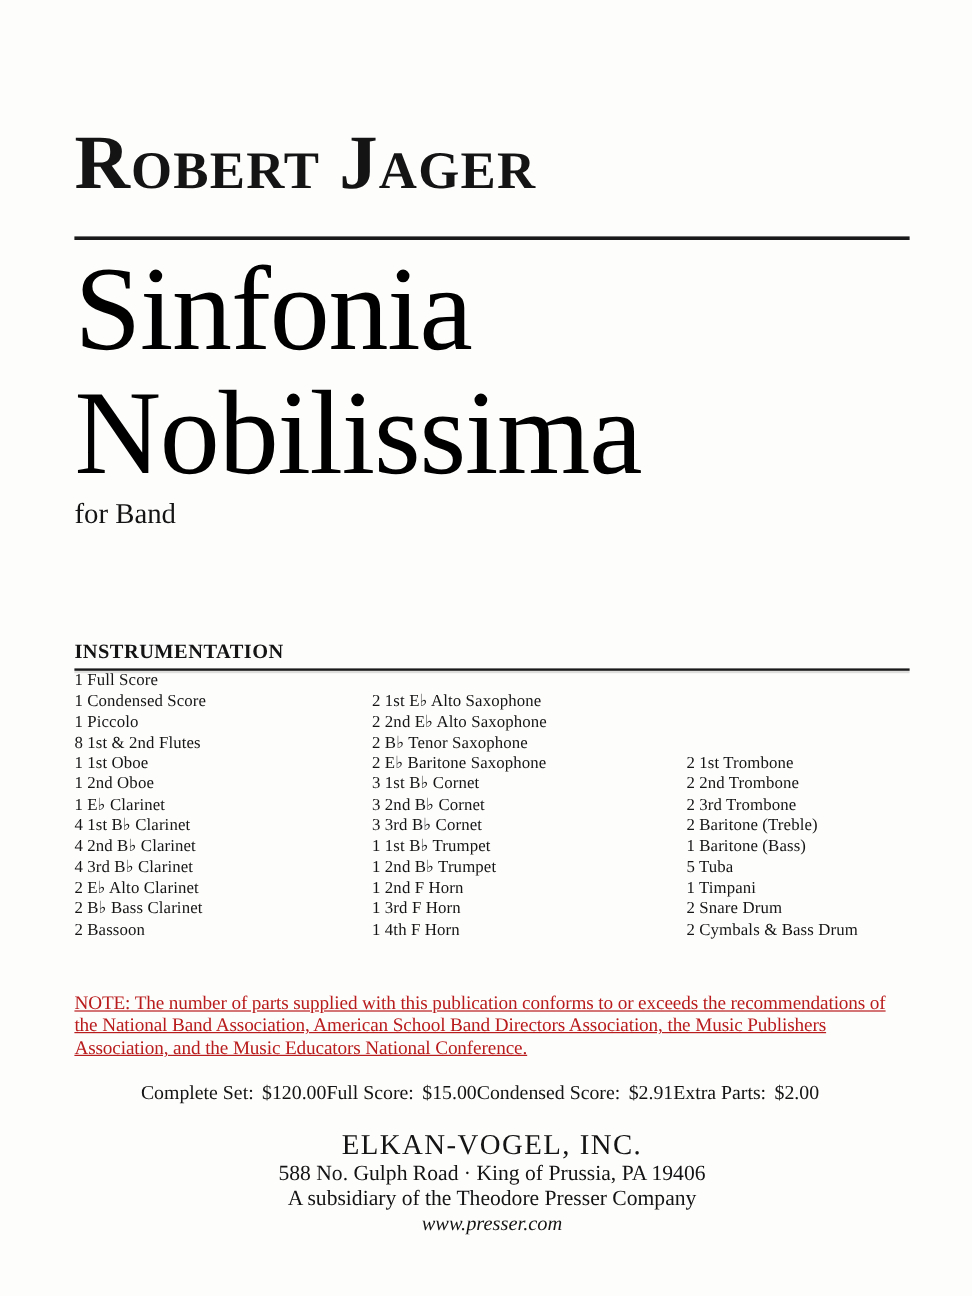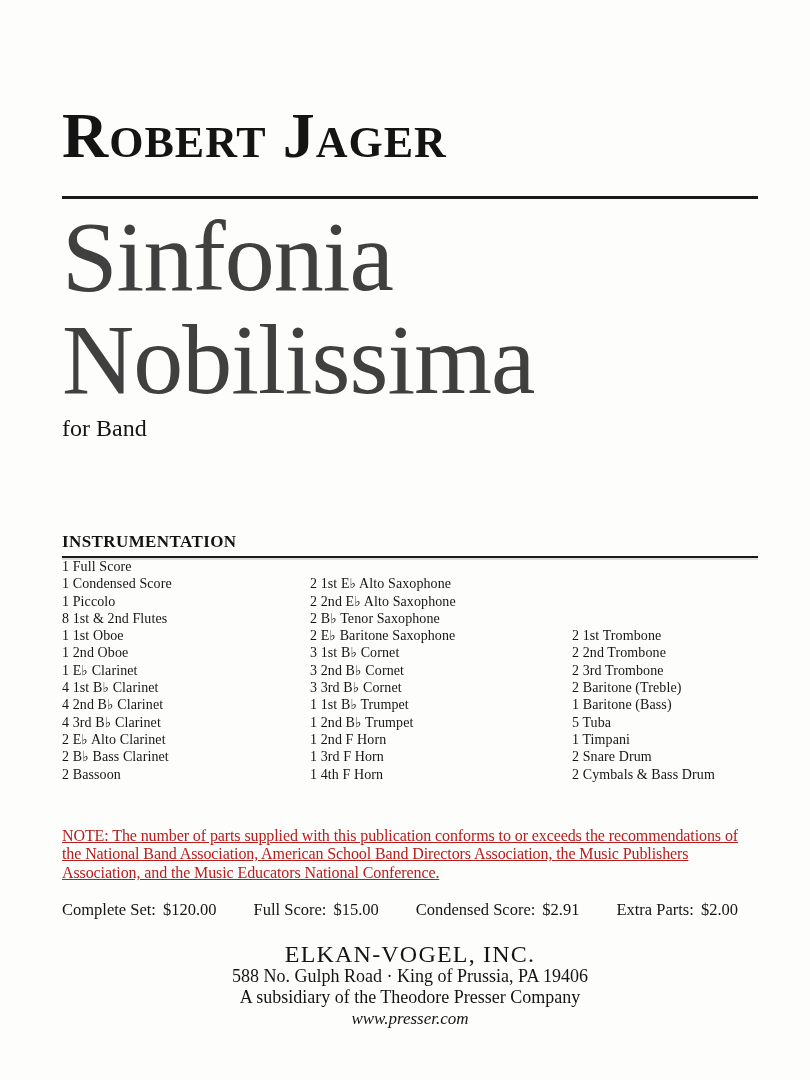--- a/index.html
+++ b/index.html
@@ -31,21 +31,21 @@
   .rule{background:#1a1a1a;}
   .rule-heavy{height:3px;margin-top:12px;}
   .rule-thin{height:2px;margin-top:4px;box-shadow:0 2px 0 rgba(0,0,0,0.12);}
   
   .title{
     margin:6px 0 0 0;
     font-size:100px;
     font-weight:normal;
     line-height:1.03;
     letter-spacing:-1px;
-    color:#404040;
+    color:#000000;
   }
   .title .tline{display:block;}
   .subtitle{
     margin-top:2px;
     font-size:24px;
     line-height:30px;
   }
   
   .inst-heading{
     margin-top:88px;
@@ -78,21 +78,21 @@
     line-height:18.6px;
     letter-spacing:-0.1px;
     color:#b91c1c;
     text-decoration:underline;
   }
   
   .prices{
     margin-top:17px;
     width:676px;
     display:flex;
-    justify-content:space-between;
+    justify-content:center;
     font-size:16.5px;
     line-height:20px;
     white-space:nowrap;
   }
   .price .pvalue{margin-left:7px;}
   
   .publisher{
     margin-top:22px;
     width:696px;
     text-align:center;

